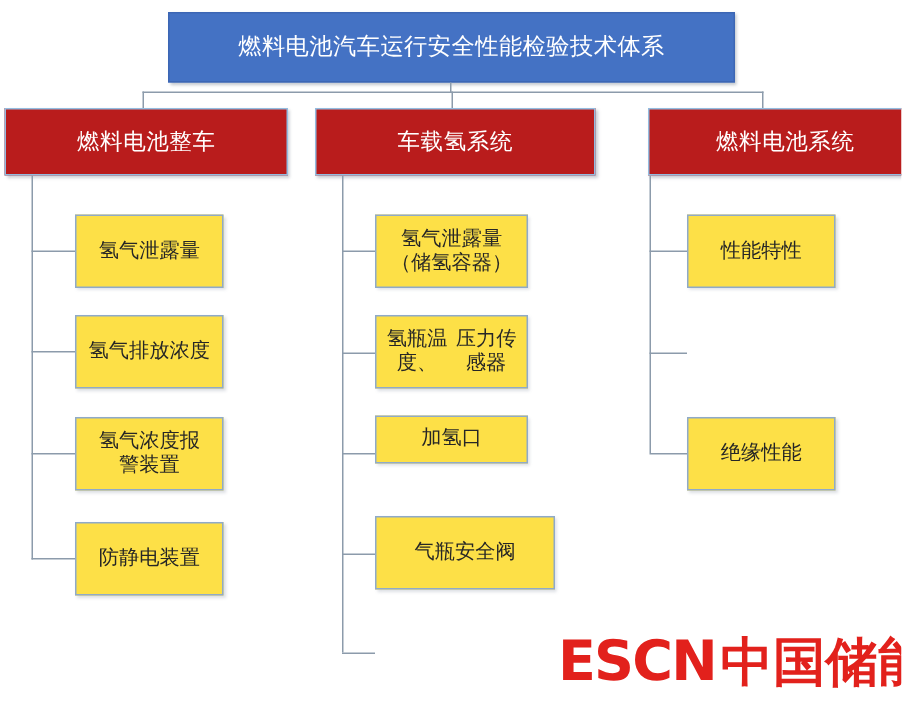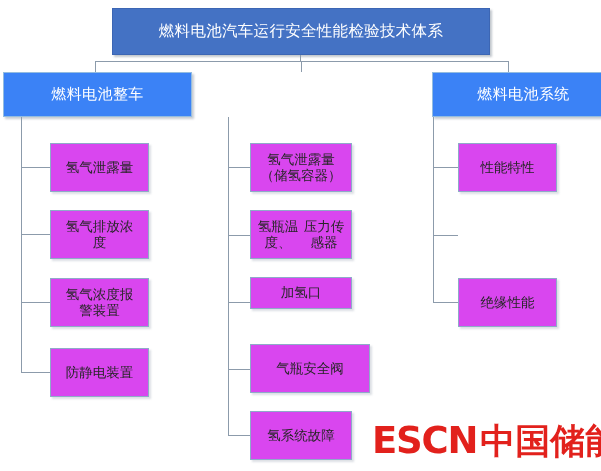--- a/index.html
+++ b/index.html
@@ -36,31 +36,31 @@
     border: 1px solid #3c66b4;
     color: #ffffff;
     font-size: 15.5px;
     letter-spacing: 0.3px;
     box-shadow: 1.5px 1.5px 2px rgba(120,130,145,0.45);
     text-align: right;
   }
 
   
   .cat-box {
-    background: #3b82f6;
+    background: #b91c1c;
     border: 1px solid #93bce0;
     color: #ffffff;
     font-size: 15px;
     letter-spacing: 0.4px;
     box-shadow: 1.5px 1.5px 2px rgba(120,130,145,0.40);
   }
 
   
   .leaf-box {
-    background: #d946ef;
+    background: #fde047;
     border: 1.3px solid #8faac9;
     color: #262626;
     font-size: 13.5px;
     padding: 0 4px;
     box-shadow: 1.5px 1.5px 2px rgba(140,150,165,0.30);
   }
   .leaf-box.two-line {
     font-size: 13.5px;
   }
 
@@ -123,34 +123,37 @@
 
   <div class="ln ln-h" style="left:21px; top:167px; width:29px;"></div>
   <div class="ln ln-h" style="left:21px; top:234px; width:29px;"></div>
   <div class="ln ln-h" style="left:21px; top:302px; width:29px;"></div>
   <div class="ln ln-h" style="left:21px; top:372px; width:29px;"></div>
 
   <div class="box leaf-box" style="left:50px; top:143px; width:99px; height:49px;">
     <span>氢气泄露量</span>
   </div>
 
-  <div class="box leaf-box two-line" style="left:50px; top:210px; width:99px; height:49px; flex-direction:column;">
+  <div class="box leaf-box two-line" style="left:50px; top:210px; width:99px; height:49px; ">
     <span>氢气排放浓</span>
     <span>度</span>
   </div>
 
   <div class="box leaf-box two-line" style="left:50px; top:278px; width:99px; height:49px; flex-direction:column;">
     <span>氢气浓度报</span>
     <span>警装置</span>
   </div>
 
   <div class="box leaf-box" style="left:50px; top:348px; width:99px; height:49px;">
     <span>防静电装置</span>
   </div>
 
+  <div class="box cat-box" style="left:210px; top:72px; width:187px; height:45px;">
+    <span>车载氢系统</span>
+  </div>
 
   <div class="ln ln-v" style="left:228px; top:117px; height:318px;"></div>
 
   <div class="ln ln-h" style="left:228px; top:167px; width:22px;"></div>
   <div class="ln ln-h" style="left:228px; top:235px; width:22px;"></div>
   <div class="ln ln-h" style="left:228px; top:302px; width:22px;"></div>
   <div class="ln ln-h" style="left:228px; top:369px; width:22px;"></div>
   <div class="ln ln-h" style="left:228px; top:435px; width:22px;"></div>
 
   <div class="box leaf-box two-line" style="left:250px; top:143px; width:102px; height:49px; flex-direction:column;">
@@ -164,23 +167,20 @@
   </div>
 
   <div class="box leaf-box" style="left:250px; top:277px; width:102px; height:32px;">
     <span>加氢口</span>
   </div>
 
   <div class="box leaf-box" style="left:250px; top:344px; width:120px; height:49px;">
     <span>气瓶安全阀</span>
   </div>
 
-  <div class="box leaf-box" style="left:250px; top:411px; width:102px; height:49px;">
-    <span>氢系统故障</span>
-  </div>
 
   <div class="box cat-box" style="left:432px; top:72px; width:183px; height:45px;">
     <span>燃料电池系统</span>
   </div>
 
   <div class="ln ln-v" style="left:433px; top:117px; height:185px;"></div>
 
   <div class="ln ln-h" style="left:433px; top:167px; width:25px;"></div>
   <div class="ln ln-h" style="left:433px; top:235px; width:25px;"></div>
   <div class="ln ln-h" style="left:433px; top:302px; width:25px;"></div>

